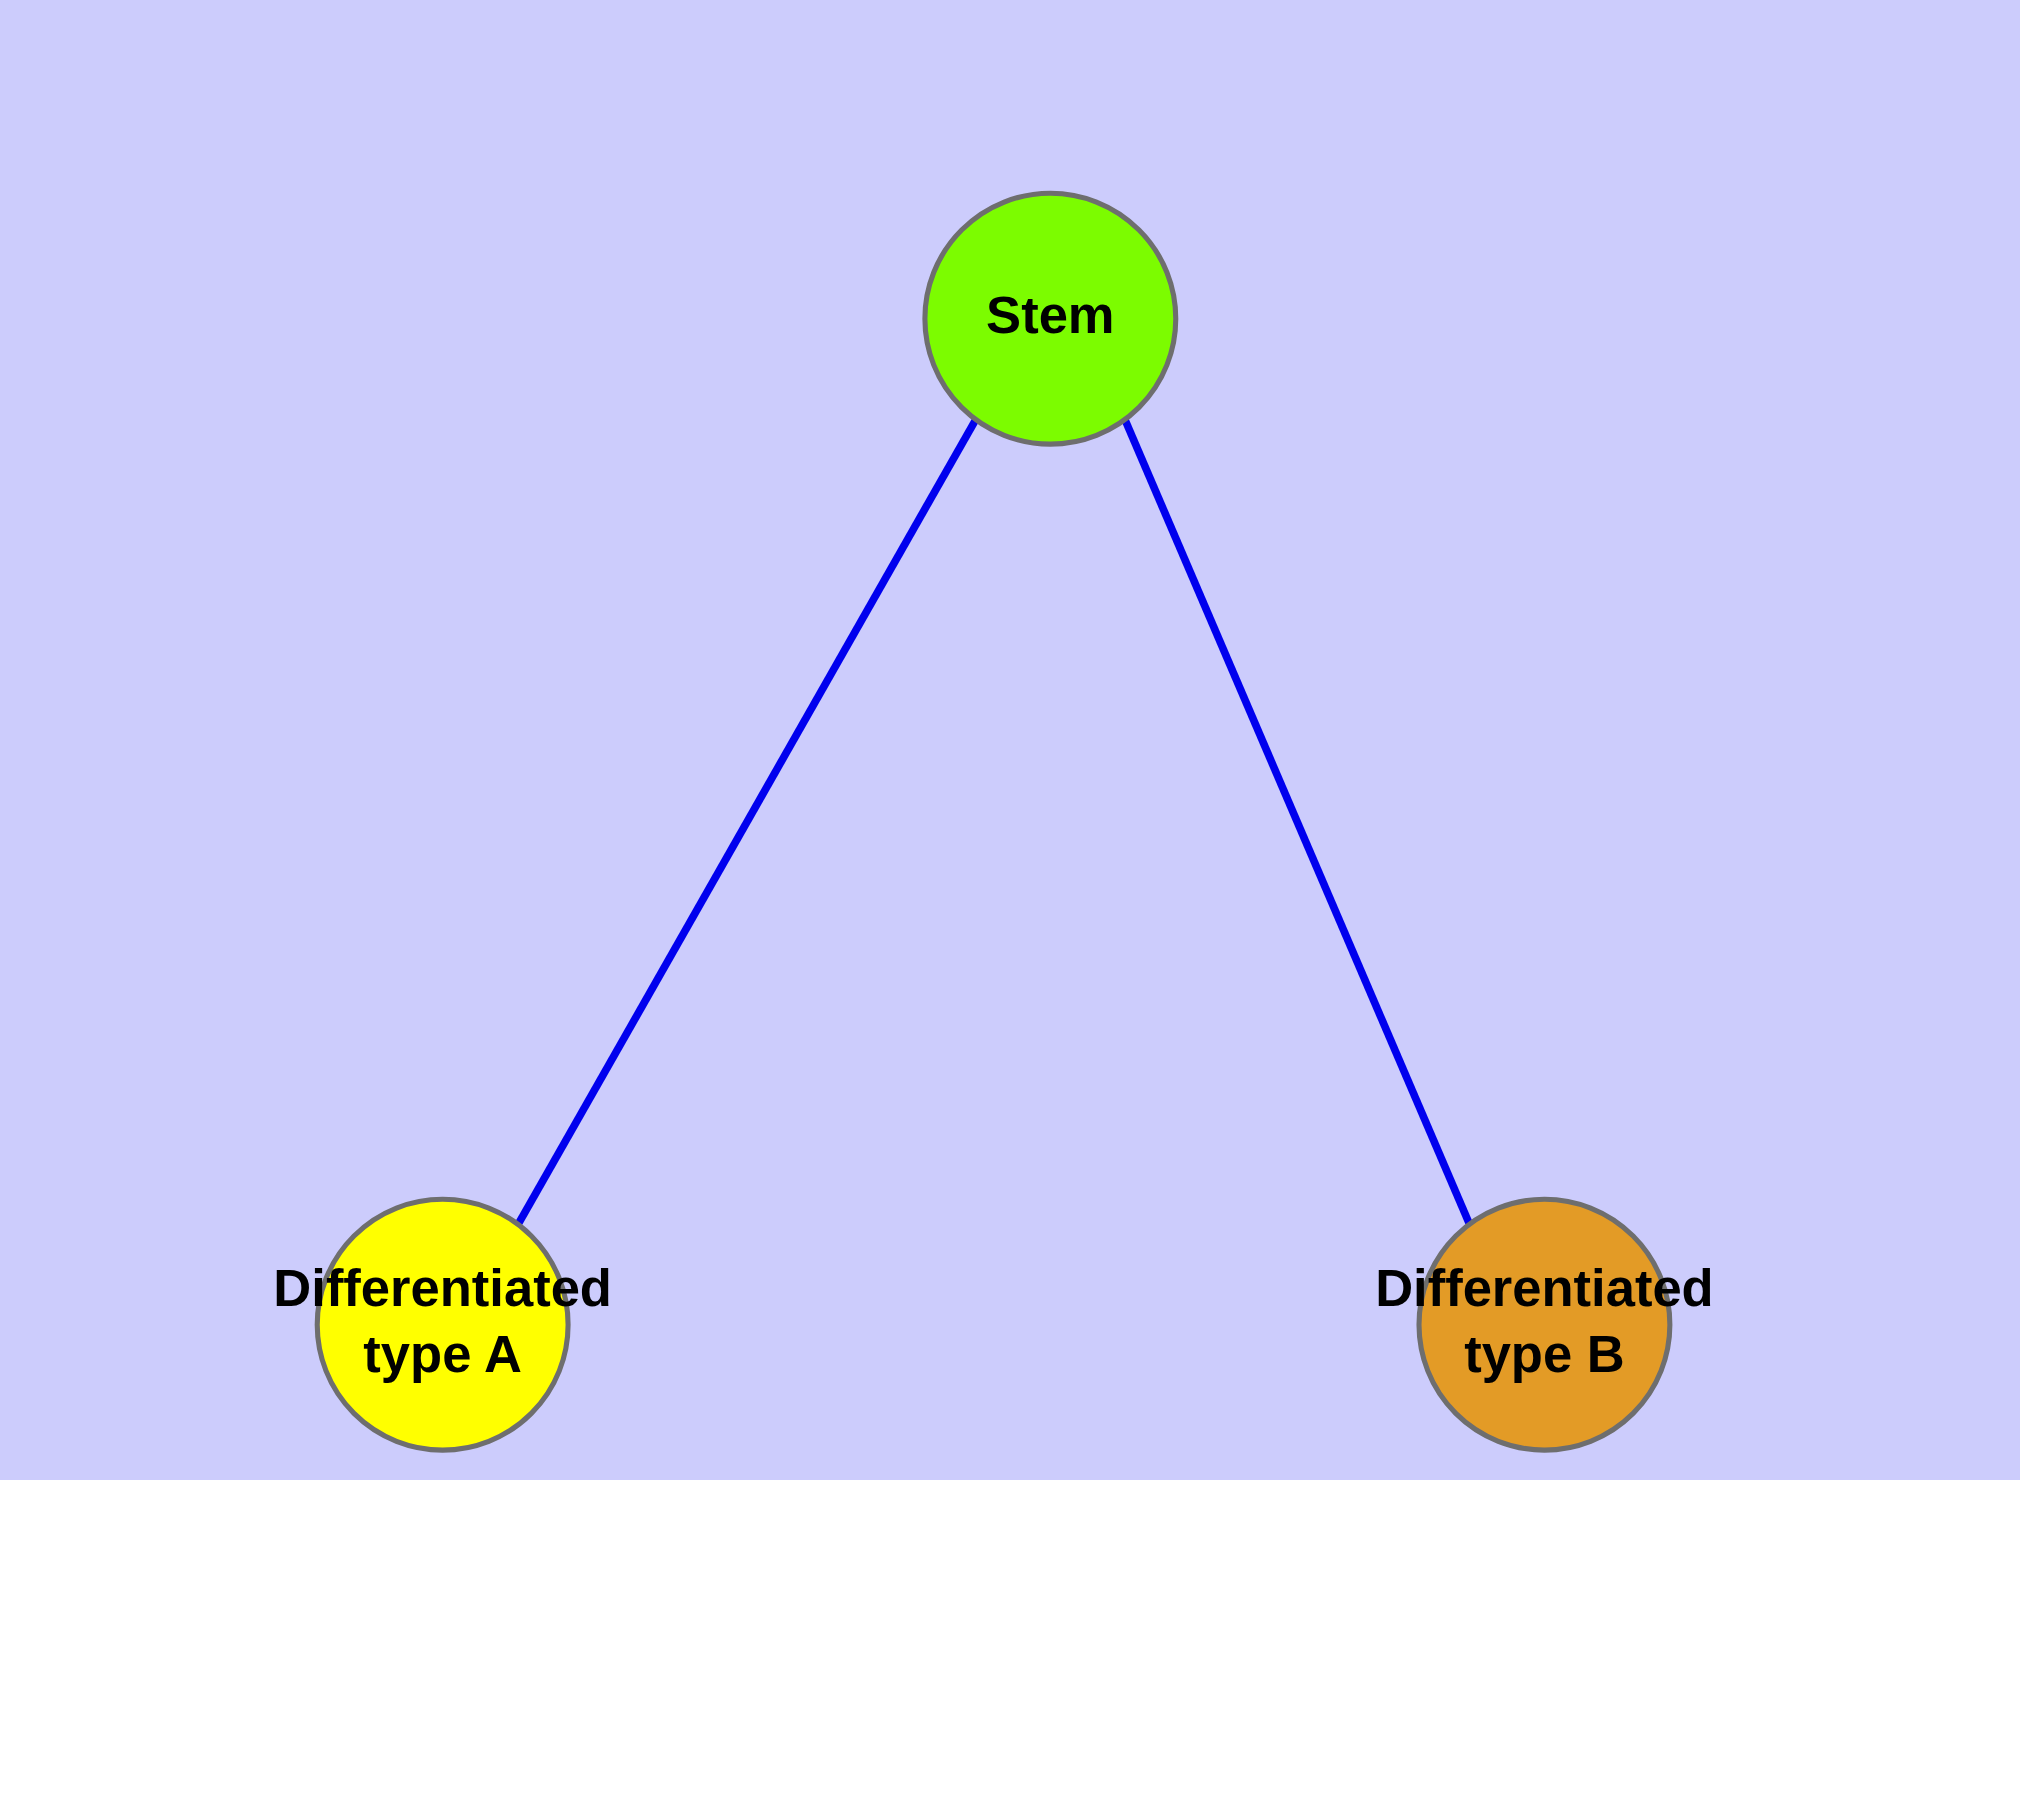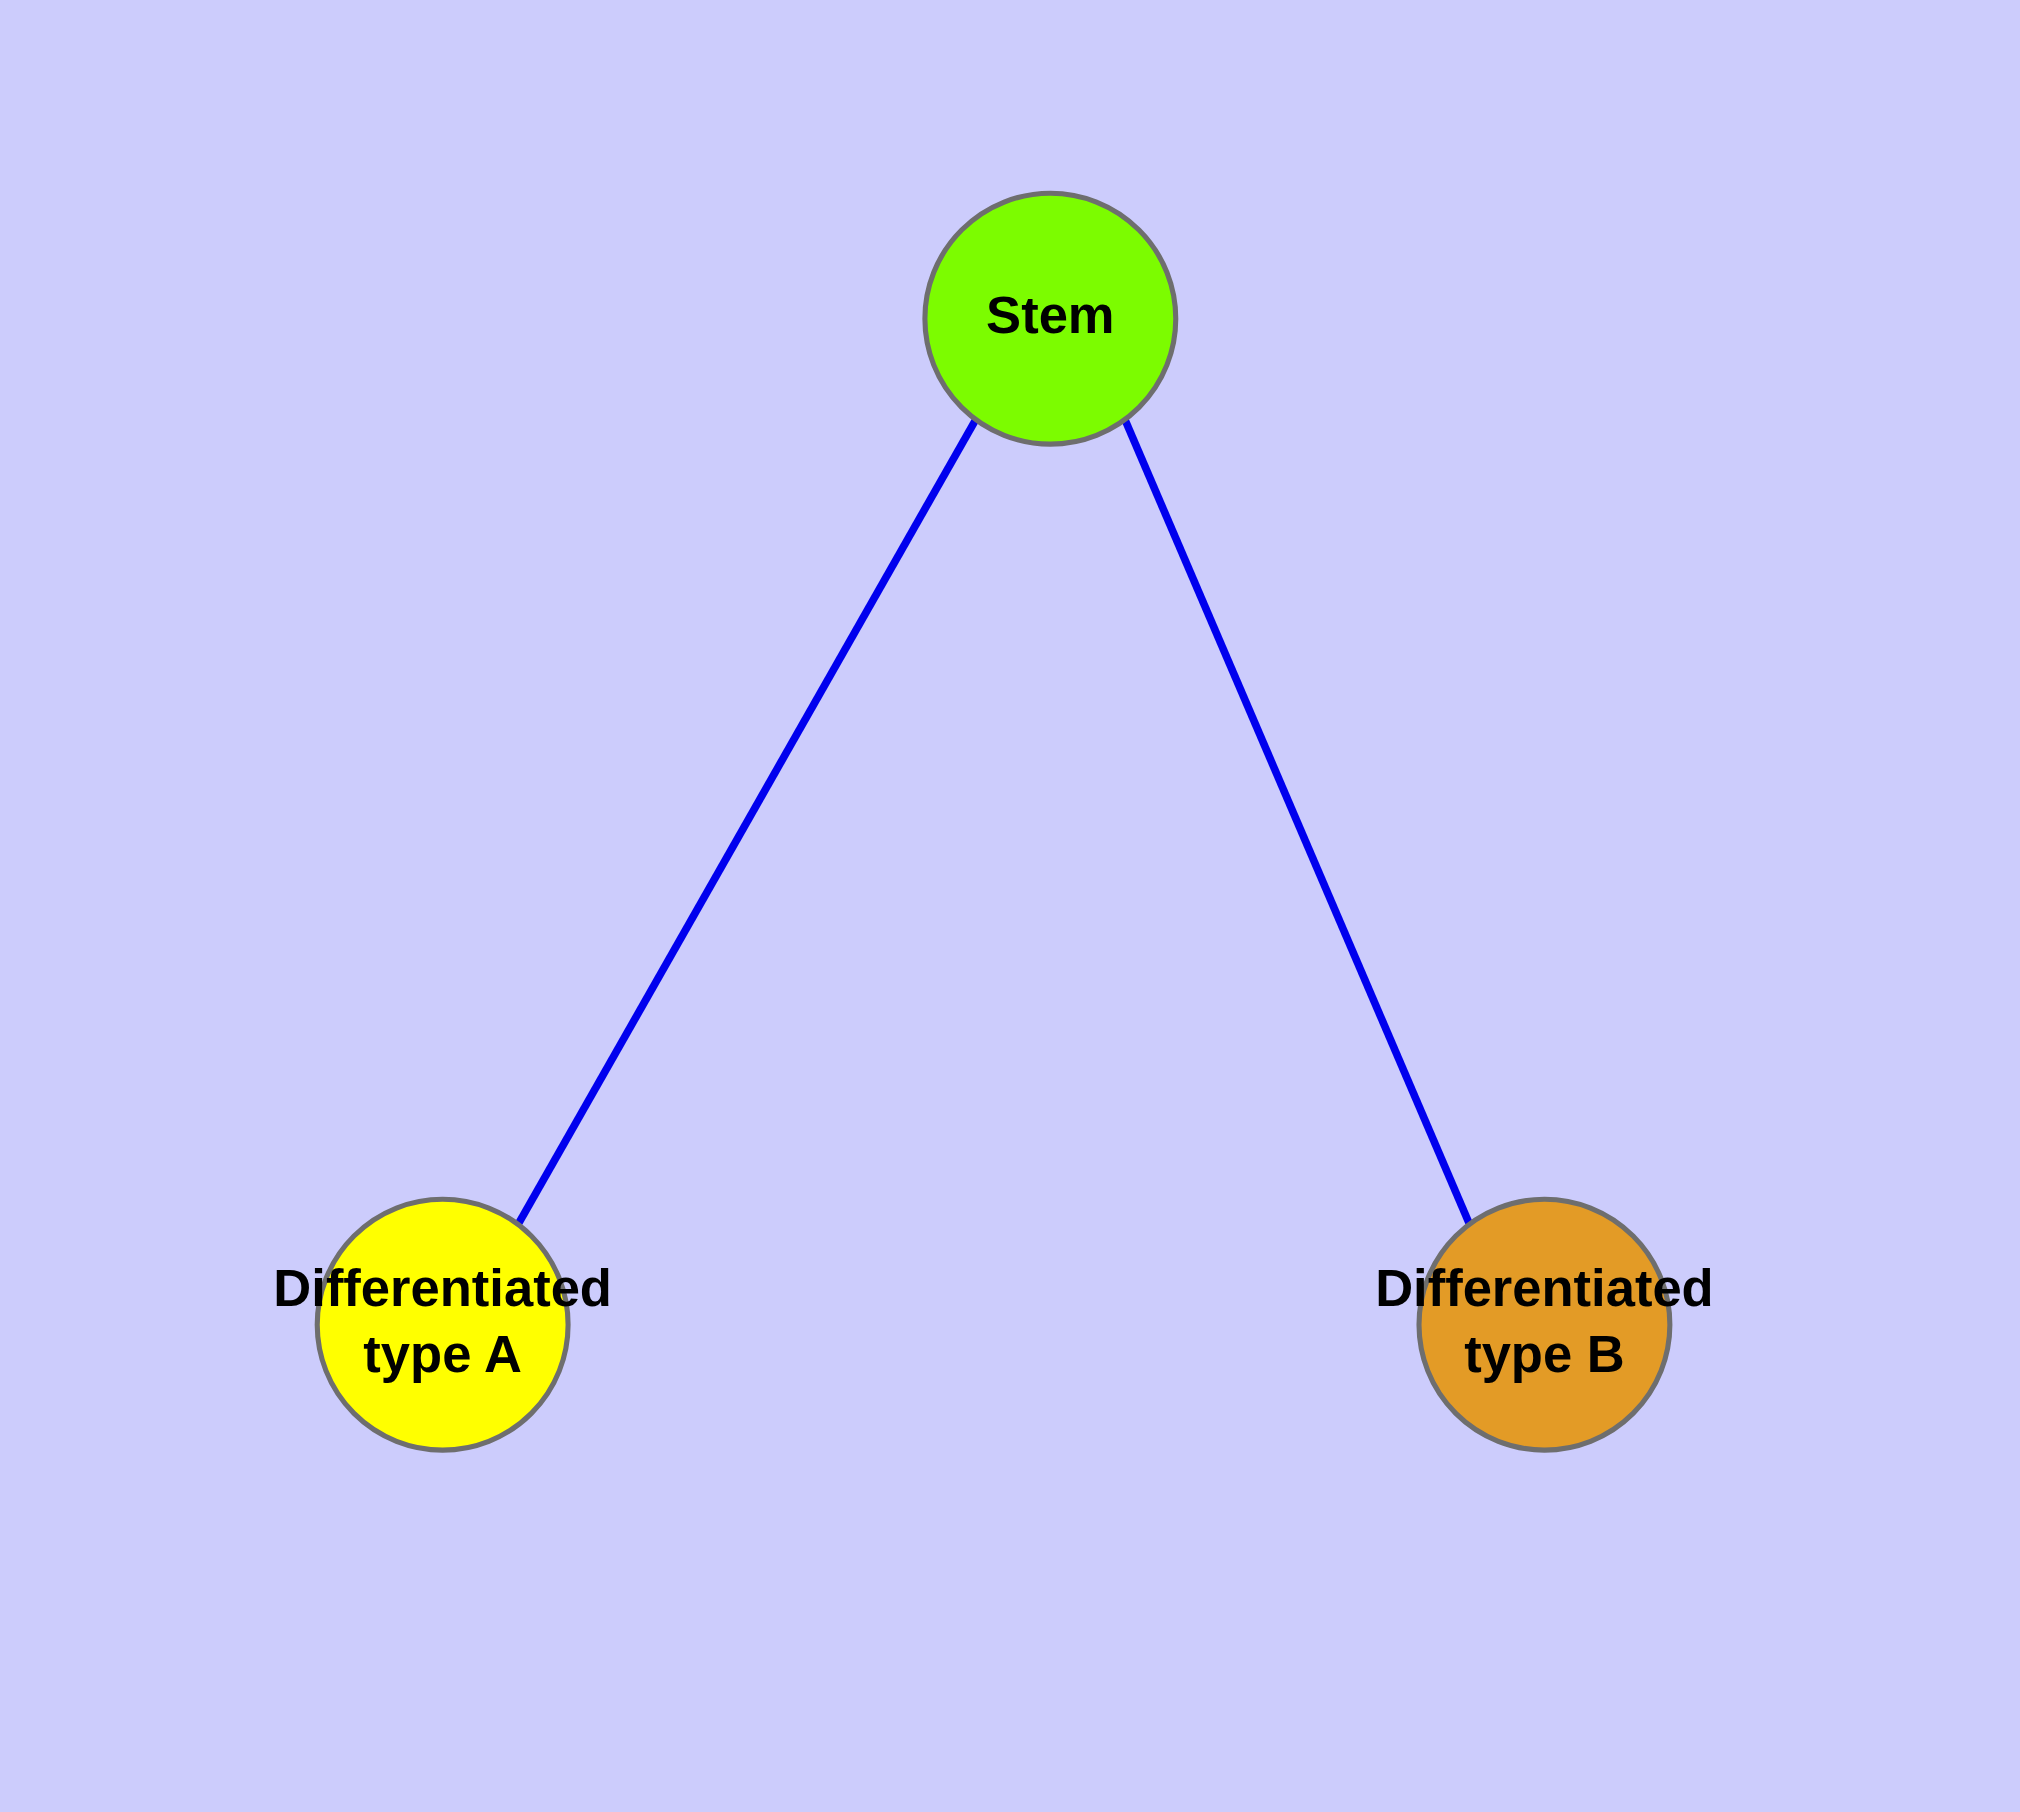--- a/index.html
+++ b/index.html
@@ -33,21 +33,21 @@
     font-weight: bold;
     fill: #000000;
     text-anchor: middle;
     dominant-baseline: middle;
     white-space: pre;
   }
 </style>
 </head>
 <body>
 
-<div id="stage" style="width: 2021px; height: 1812px;">
+<div id="stage" style="width: 2021px; height: 1480px;">
 
   <div id="canvas-bg" style="background: rgb(204, 204, 252);"></div>
 
   <svg id="graph-svg" viewBox="0 0 2384 2138" xmlns="http://www.w3.org/2000/svg">
 
     <g id="edges-layer">
         <line x1="1151" y1="495" x2="612" y2="1443" stroke="#0000ee" stroke-width="9" stroke-linecap="butt"></line>
         <line x1="1327" y1="495" x2="1733" y2="1443" stroke="#0000ee" stroke-width="9" stroke-linecap="butt"></line>
       </g>
 

